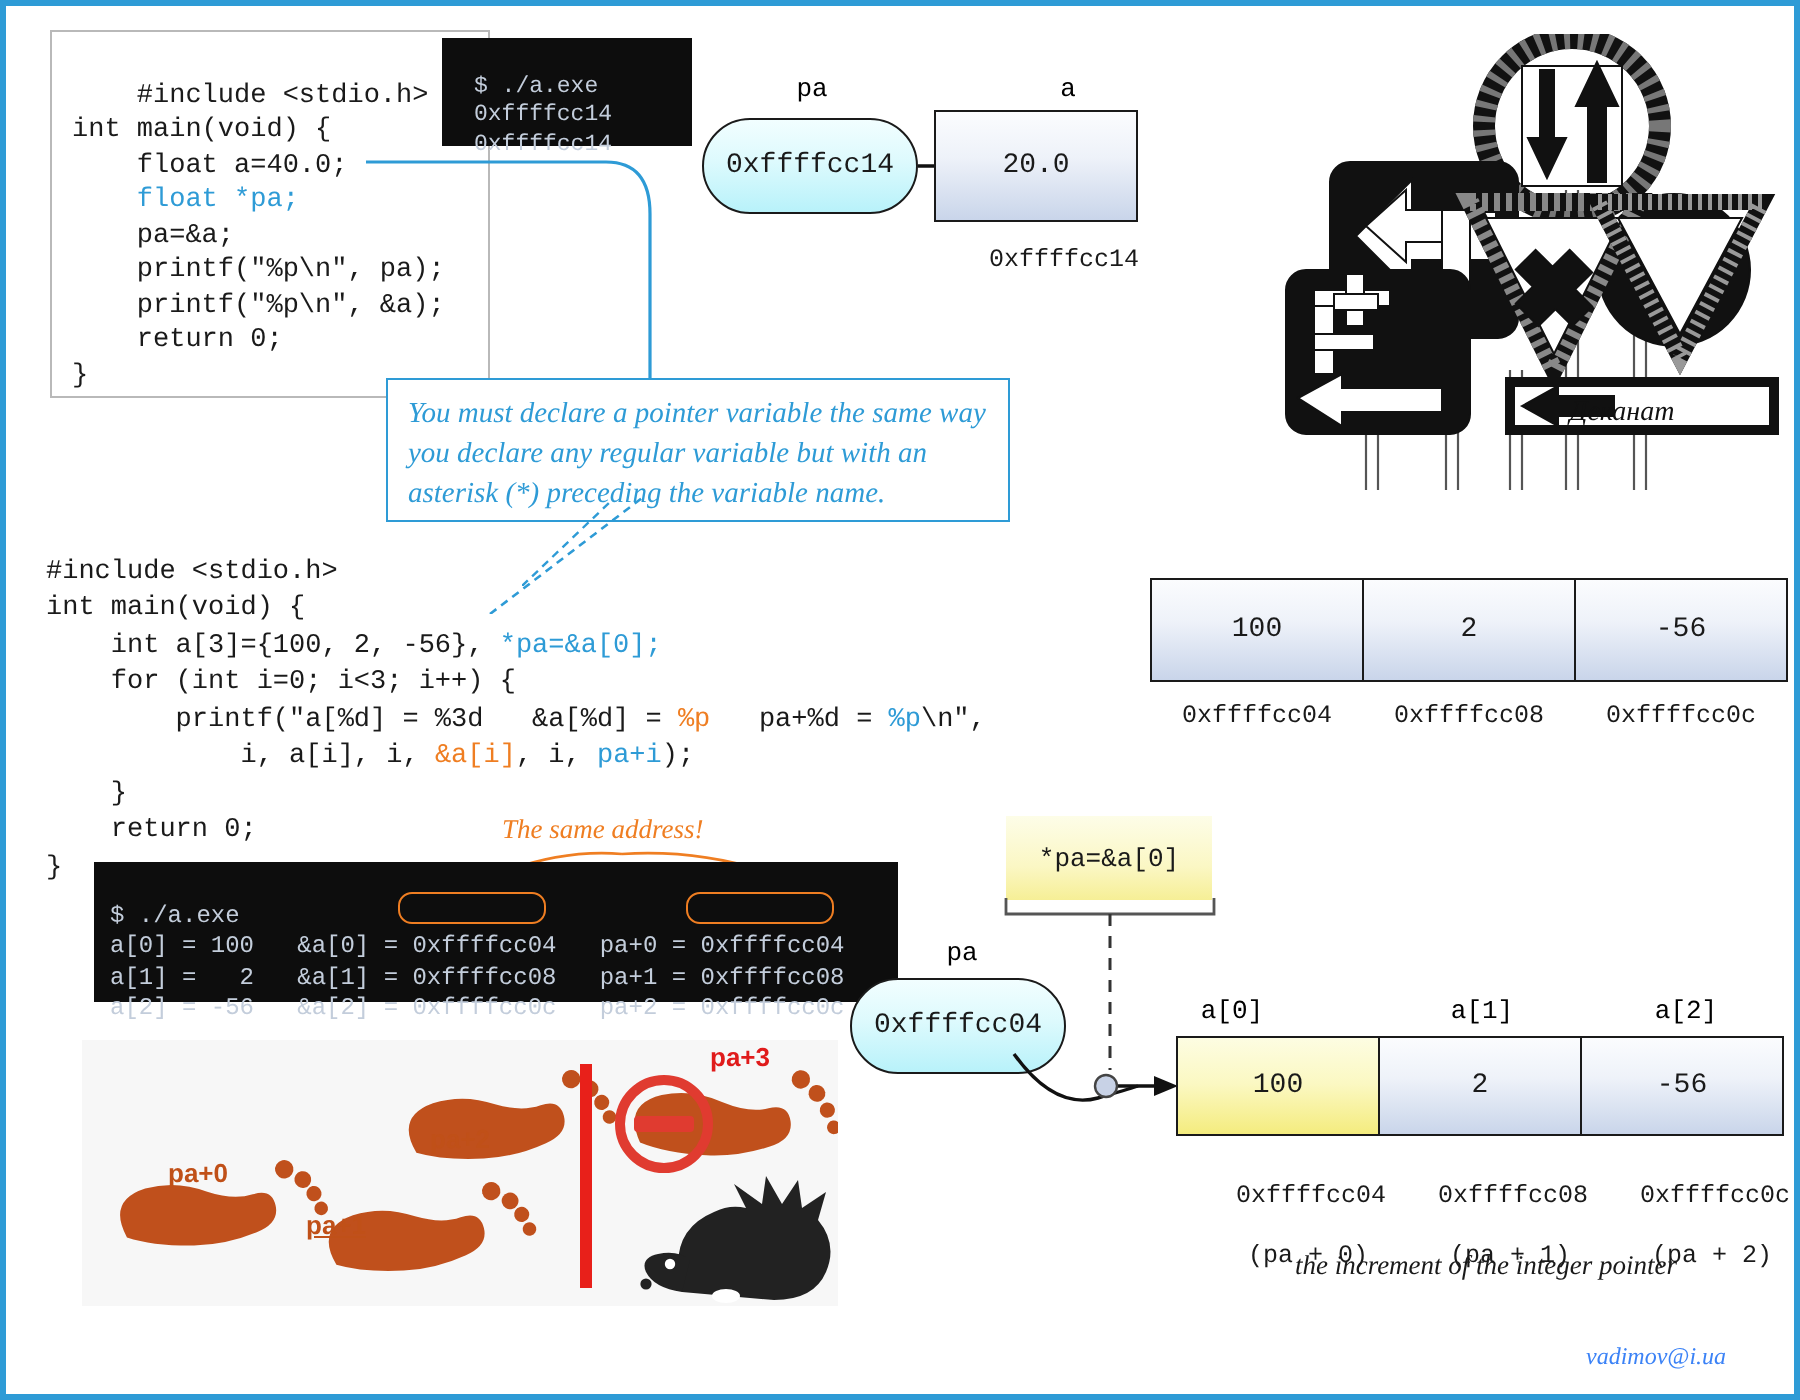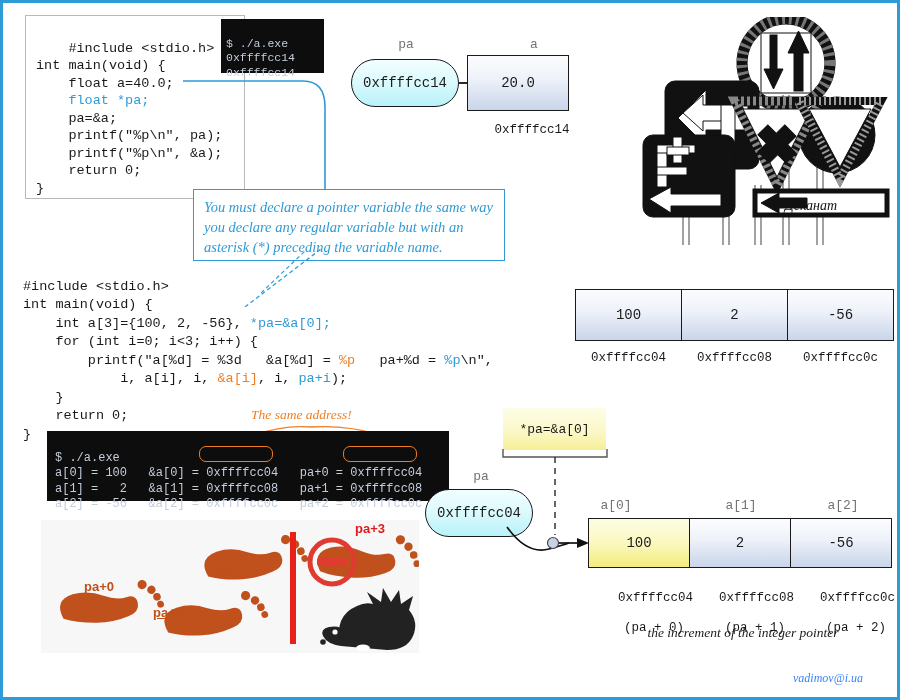--- a/index.html
+++ b/index.html
@@ -15,39 +15,39 @@
            font-family:"Liberation Mono",monospace;font-size:13.5px;
            line-height:17.5px;color:#1a1a1a;white-space:pre;}
   .code2{font-family:"Liberation Mono",monospace;font-size:13.5px;
          line-height:18.5px;color:#1a1a1a;white-space:pre;}
   .kw-blue{color:#2e9bd6;}
   .kw-orange{color:#ef7e22;}
 
   
   .term{background:#0d0d0d;color:#c3cddb;font-family:"Liberation Mono",monospace;
         white-space:pre;}
-  .term1{font-size:11.5px;line-height:14.5px;padding:3px 5px;}
+  .term1{font-size:11.5px;line-height:14.5px;padding:3px 16px;}
   .term2{font-size:12px;line-height:15.5px;padding:4px 8px;}
 
   
   .callout{border:1.5px solid #2e9bd6;background:#fff;color:#2e9bd6;
            font-family:"Liberation Serif",serif;font-style:italic;
            font-size:14.5px;line-height:20px;padding:7px 10px;}
 
   
   .memcell{box-sizing:border-box;border:1.5px solid #1a1a1a;
            background:linear-gradient(to bottom,#fbfcfe 0%,#eef2f9 42%,#c9d5ea 100%);
            font-family:"Liberation Mono",monospace;font-size:14px;color:#1a1a1a;
            display:flex;align-items:center;justify-content:center;}
   .memcell.yellow{background:linear-gradient(to bottom,#fdfde2 0%,#fbf8c2 48%,#f4ec7e 100%);}
   .pill{box-sizing:border-box;border:1.7px solid #1a1a1a;border-radius:30px;
         background:linear-gradient(to bottom,#f2feff 0%,#ddfafd 45%,#b8f2fa 100%);
         font-family:"Liberation Mono",monospace;font-size:14px;color:#1a1a1a;
         display:flex;align-items:center;justify-content:center;}
-  .lbl{font-family:"Liberation Mono",monospace;font-size:13px;color:#737373;
+  .lbl{font-family:"Liberation Mono",monospace;font-size:13px;color:#000000;
        text-align:center;white-space:pre;}
   .addr{font-family:"Liberation Mono",monospace;font-size:12.5px;color:#1a1a1a;
         text-align:center;white-space:pre;line-height:15px;}
   .yellownote{box-sizing:border-box;
         background:linear-gradient(to bottom,#fdfde8 0%,#fbf7c4 60%,#f6ef96 100%);
         font-family:"Liberation Mono",monospace;font-size:13px;color:#1a1a1a;
         display:flex;align-items:center;justify-content:center;}
   .samaddr{font-family:"Liberation Serif",serif;font-style:italic;font-size:13.5px;
            color:#ef7e22;}
   .captionIt{font-family:"Liberation Serif",serif;font-style:italic;font-size:13.5px;

